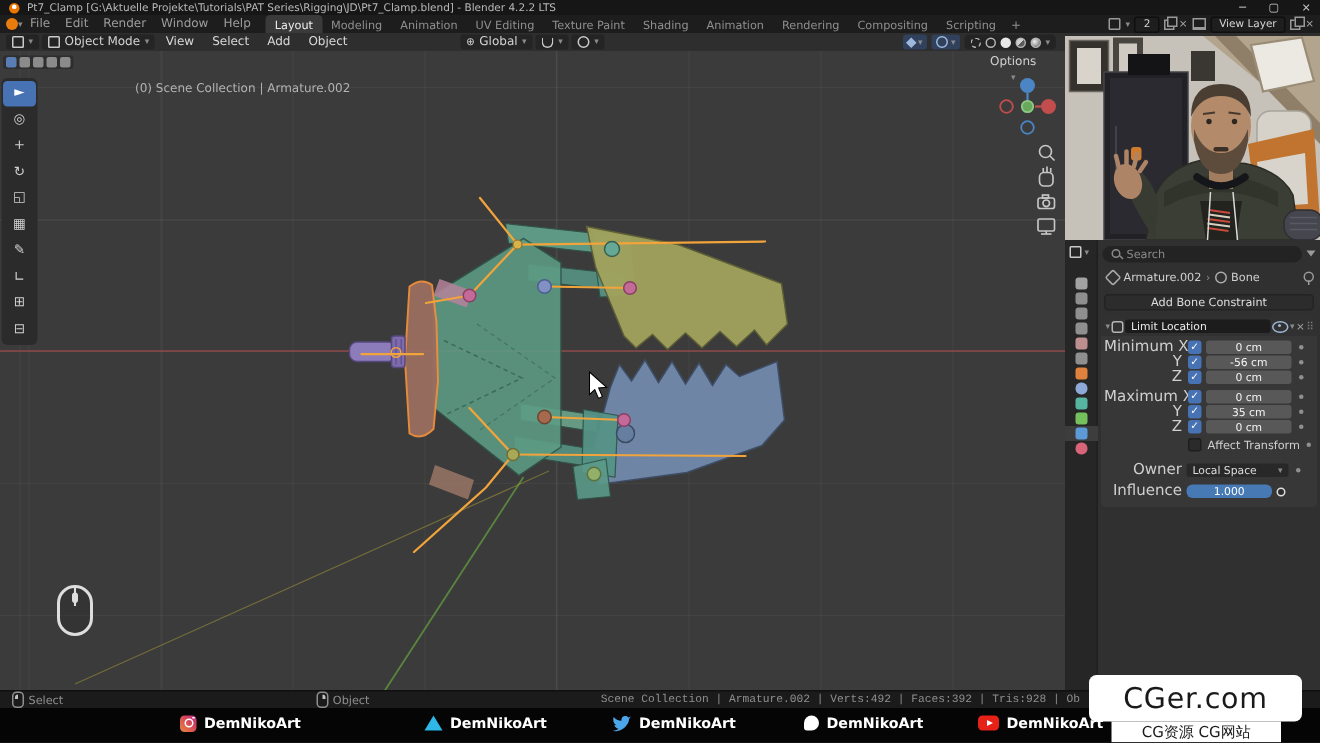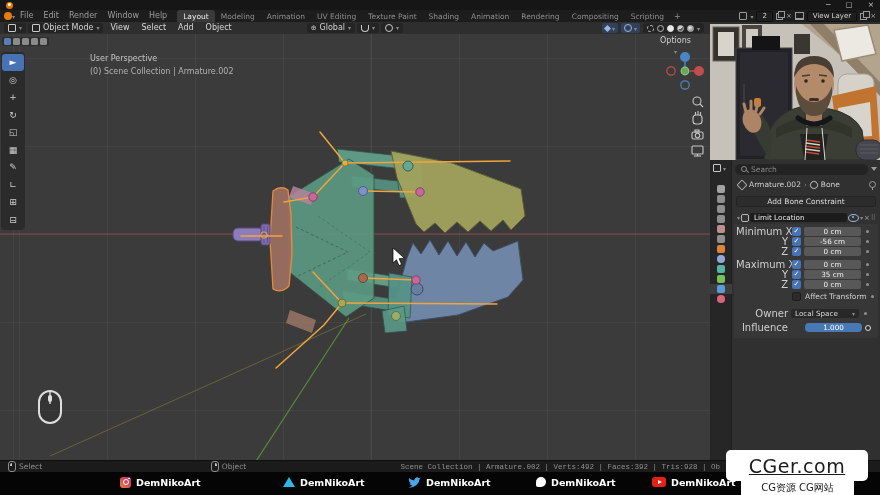--- a/index.html
+++ b/index.html
@@ -85,21 +85,21 @@
   .eye::after{content:"";position:absolute;left:3px;top:1.5px;width:2.2px;height:2.2px;border-radius:50%;background:#9db8d8;}
   .drag{color:#777;font-size:7px;letter-spacing:-1px;}
   #cpanel-body{background:#373737;border-radius:0 0 3px 3px;padding:3px 4px 6px 2px;}
   .crow{display:flex;align-items:center;height:9px;}
   .clabel{width:52px;text-align:right;color:#cfcfcf;font-size:10px;white-space:nowrap;}
   .cbx{width:9px;height:9px;margin-left:4px;background:#4772b3;border-radius:2px;color:#fff;font-size:7px;line-height:9px;display:flex;align-items:center;justify-content:center;flex:0 0 auto;}
   .cbx.off{background:#2b2b2b;border:1px solid #1e1e1e;box-sizing:border-box;}
   .cfield{width:57px;height:9px;margin-left:3px;background:#585858;border-radius:2px;color:#f2f2f2;font-size:7.2px;display:flex;align-items:center;justify-content:center;}
   .cdot{width:3px;height:3px;border-radius:50%;background:#8f8f8f;margin-left:5px;flex:0 0 auto;}
   .cdrop{width:68px;height:9px;margin-left:3px;background:#282828;border-radius:2px;color:#dcdcdc;font-size:7.2px;display:flex;align-items:center;justify-content:space-between;padding:0 4px;box-sizing:border-box;}
-  .cslider{width:57px;height:9px;margin-left:17px;background:#4779b5;border-radius:4px;color:#fff;font-size:7.2px;display:flex;align-items:center;justify-content:center;}
+  .cslider{width:57px;height:9px;margin-left:3px;background:#4779b5;border-radius:4px;color:#fff;font-size:7.2px;display:flex;align-items:center;justify-content:center;}
   .cring{width:6px;height:6px;border:1.5px solid #dedede;border-radius:50%;background:#2d2d2d;margin-left:3px;box-sizing:border-box;}
   .mt4{margin-top:4px;} .mt3{margin-top:3px;} .mt8{margin-top:8px;} .mt5{margin-top:5px;} .mt1{margin-top:1px;}
   .aff-label{margin-left:4px;color:#cfcfcf;}
   
   #statusbar{left:0;top:460px;width:880px;height:12px;background:#1b1b1b;border-top:1px solid #101010;box-sizing:border-box;display:flex;align-items:center;font-size:7.5px;color:#8f8f8f;padding:0 8px;}
   .hint{display:flex;align-items:center;gap:3px;white-space:nowrap;}
   .mou{width:6px;height:9px;border:1px solid #8f8f8f;border-radius:3px;position:relative;flex:0 0 auto;}
   .mou i{position:absolute;background:#c2c2c2;}
   .mou.left i{left:0.5px;top:0.5px;width:2px;height:3.5px;border-radius:2px 0 0 0;}
   .mou.mid i{left:2px;top:1px;width:1.5px;height:3.5px;border-radius:1px;}
@@ -109,30 +109,31 @@
   #socialbar{left:0;top:472px;width:880px;height:23px;background:#050505;padding-left:37px;}
   .soc{position:absolute;top:4.5px;display:flex;align-items:center;gap:5px;color:#fff;font-size:9.5px;font-weight:700;white-space:nowrap;}
   .ico-insta{width:11px;height:11px;border-radius:3px;background:linear-gradient(45deg,#e8883c,#d23a60 70%,#b43b9a);position:relative;flex:0 0 auto;}
   .ico-insta::before{content:"";position:absolute;left:2.6px;top:2.6px;width:4px;height:4px;border:1.3px solid #fff;border-radius:50%;}
   .ico-insta::after{content:"";position:absolute;right:1.4px;top:1.4px;width:1.6px;height:1.6px;border-radius:50%;background:#fff;}
   .ico-arts{width:0;height:0;border-left:6px solid transparent;border-right:6px solid transparent;border-bottom:10px solid #2db8e8;flex:0 0 auto;}
   .ico-speech{width:10px;height:10px;background:#fff;border-radius:50% 50% 50% 2px;flex:0 0 auto;}
   .ico-yt{width:14px;height:10px;background:#e62117;border-radius:3px;position:relative;flex:0 0 auto;}
   .ico-yt::before{content:"";position:absolute;left:5.5px;top:2.5px;border-left:4px solid #fff;border-top:2.5px solid transparent;border-bottom:2.5px solid transparent;}
   
-  #wm1{left:726px;top:450px;width:142px;height:31px;background:#fff;border-radius:5px;display:flex;align-items:center;justify-content:center;font-size:19px;color:#1a1a1a;letter-spacing:.5px;z-index:10;text-decoration:underline;}
+  #wm1{left:726px;top:450px;width:142px;height:31px;background:#fff;border-radius:5px;display:flex;align-items:center;justify-content:center;font-size:19px;color:#1a1a1a;letter-spacing:.5px;z-index:10;}
   #wm2{left:741px;top:481px;width:113px;height:14px;background:#fff;display:flex;align-items:center;justify-content:center;font-size:10px;color:#1a1a1a;z-index:10;}
 </style>
 </head>
 <body>
 
 <div id="app">
 
   <div id="titlebar" class="abs">
     <span id="blender-logo"></span>
+    <span id="win-title">Pt7_Clamp [G:\Aktuelle Projekte\Tutorials\PAT Series\Rigging\JD\Pt7_Clamp.blend] - Blender 4.2.2 LTS</span>
     <span id="win-controls">
       <span>─</span>
       <span>▢</span>
       <span>×</span>
     </span>
   </div>
 
   <div id="menubar" class="abs">
     <span id="blender-menu-logo" style="width:8px;height:8px;border-radius:50%;background:#e87d0d;display:inline-block;"></span>
     <span class="caret">▾</span>
@@ -290,21 +291,20 @@
       <span class="vtool">↻</span>
       <span class="vtool">◱</span>
       <span class="vtool">▦</span>
       <span class="vtool">✎</span>
       <span class="vtool">∟</span>
       <span class="vtool">⊞</span>
       <span class="vtool">⊟</span>
     </div>
 
     <div id="vp-overlay-text" class="abs">
-      <div>User Perspective</div>
       <div class="sub">(0) Scene Collection | Armature.002</div>
     </div>
 
     <div id="options-btn" class="abs">
       <span>Options</span>
       <span class="caret">▾</span>
     </div>
 
     <svg class="abs" style="left:652px;top:10px;" width="56" height="114" viewBox="0 0 56 114">
       <g>

